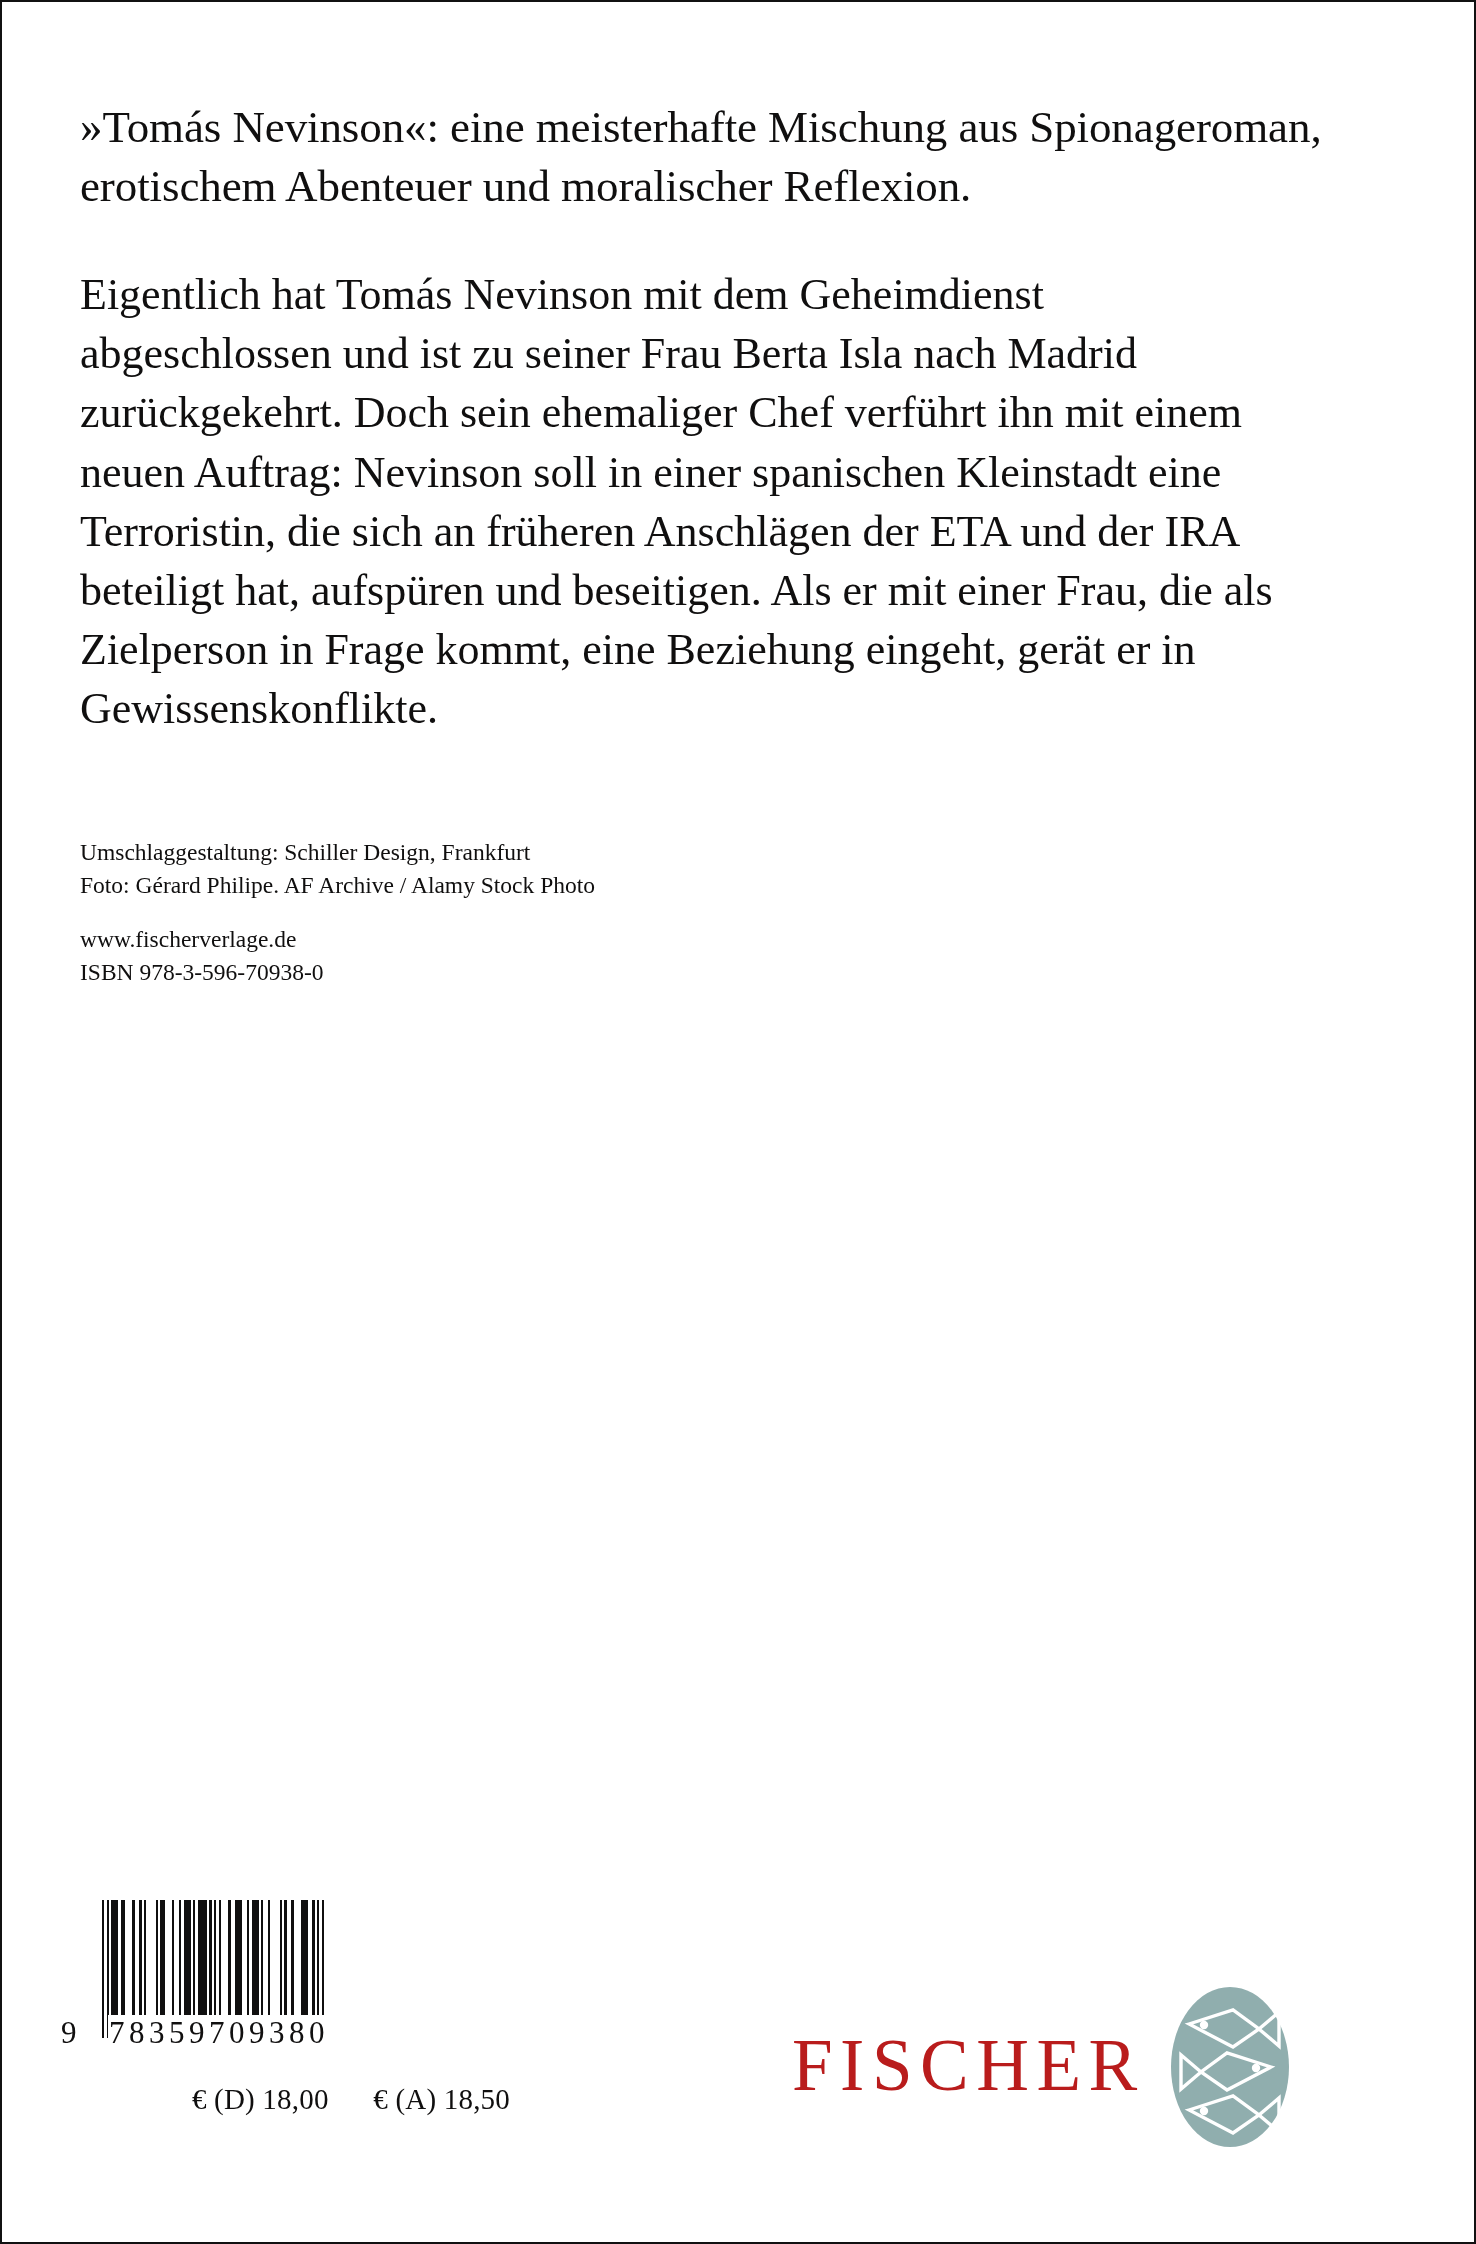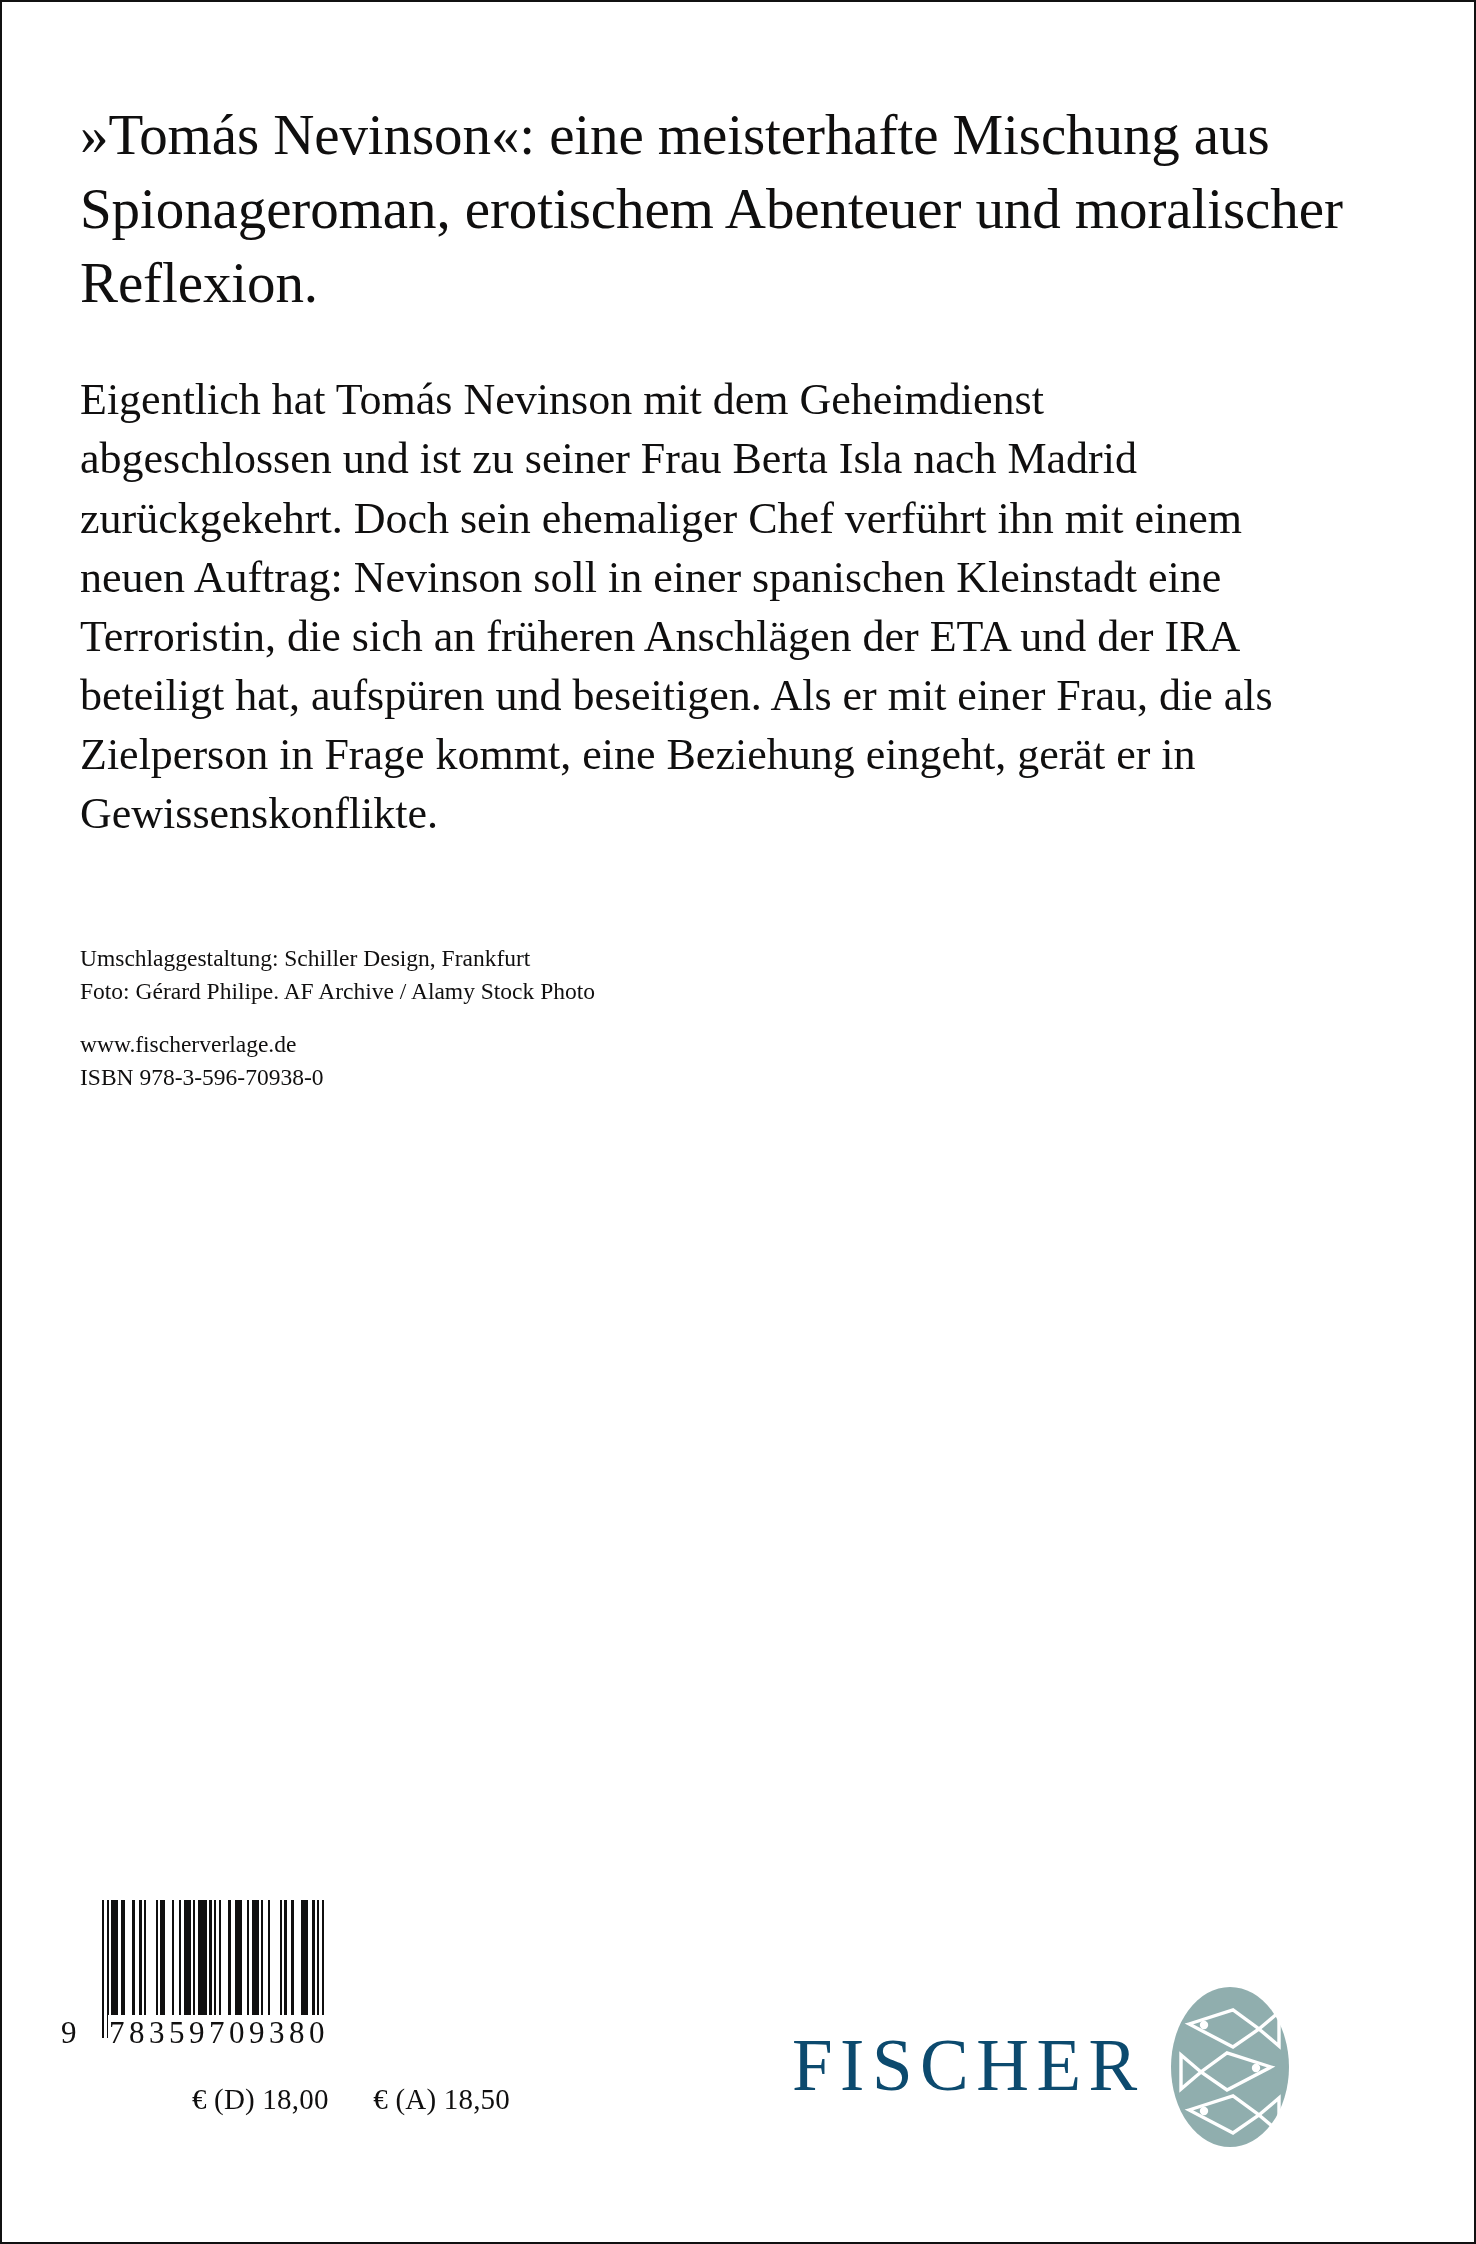--- a/index.html
+++ b/index.html
@@ -22,21 +22,21 @@
     position: absolute;
     left: 78px;
     top: 0;
     width: 1300px;
   }
 
   
   .headline {
     margin: 0;
     padding-top: 96px;
-    font-size: 57px;
+    font-size: 45px;
     line-height: 1.30;
     font-weight: 400;
     letter-spacing: -0.1px;
     width: 1270px;
   }
 
   
   .blurb {
     margin: 0;
     padding-top: 50px;
@@ -141,21 +141,21 @@
     left: 790px;
     top: 1980px;
     display: flex;
     align-items: center;
     height: 170px;
   }
   .logo-word {
     font-size: 73px;
     letter-spacing: 7.5px;
     line-height: 1;
-    color: #0c4a6e;
+    color: #b91c1c;
     padding-bottom: 4px;
   }
   .logo-mark {
     margin-left: 26px;
     width: 118px;
     height: 160px;
   }
 </style>
 </head>
 <body>

